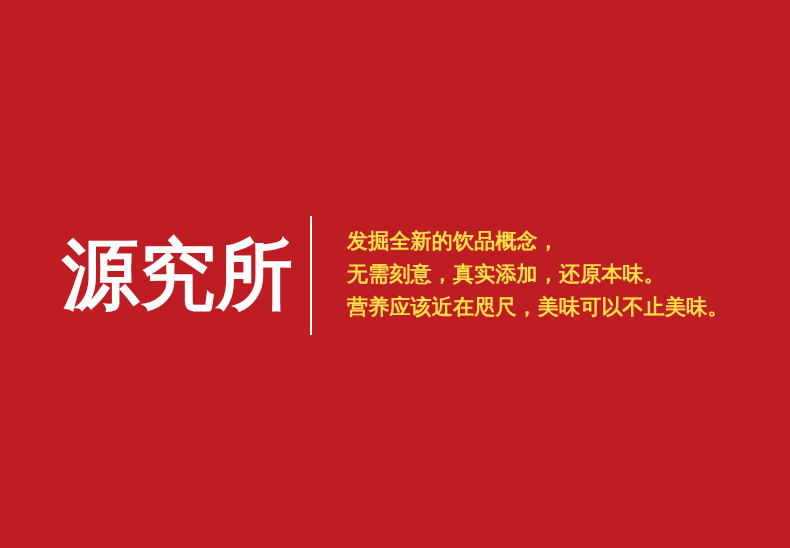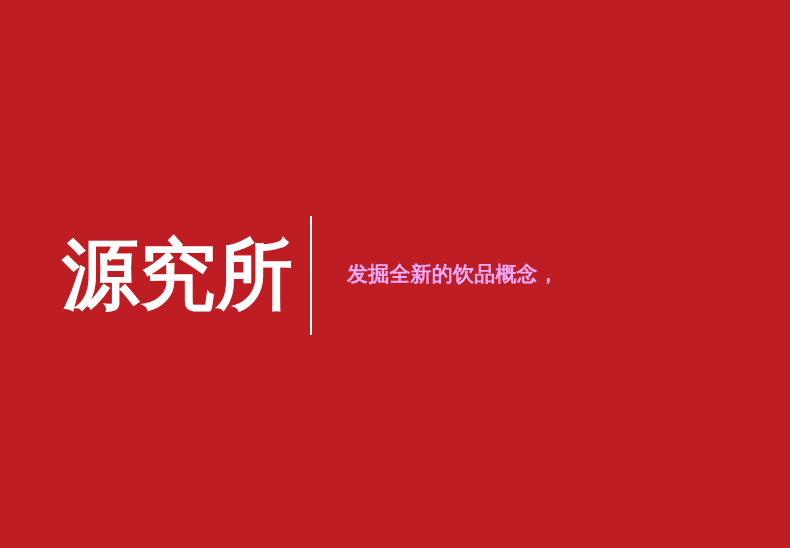--- a/index.html
+++ b/index.html
@@ -67,21 +67,21 @@
   }
 
   .tagline {
     display: flex;
     flex-direction: column;
     justify-content: center;
     align-items: flex-start;
   }
 
   .tagline-line {
-    color: #f0abfc;
+    color: #fde047;
     font-family: "DejaVu Sans", "Liberation Sans", sans-serif;
     font-size: 21px;
     font-weight: 600;
     line-height: 33px;
     white-space: nowrap;
     letter-spacing: 0.2px;
     -webkit-font-smoothing: antialiased;
   }
 </style>
 </head>
@@ -92,17 +92,19 @@
   <div class="lockup">
 
     <div class="logo-wrap">
       <div class="logo-text">源究所</div>
     </div>
 
     <div class="divider"></div>
 
     <div class="tagline">
       <div class="tagline-line">发掘全新的饮品概念，</div>
+      <div class="tagline-line">无需刻意，真实添加，还原本味。</div>
+      <div class="tagline-line">营养应该近在咫尺，美味可以不止美味。</div>
     </div>
 
   </div>
 
 </div>
 
 </body></html>

